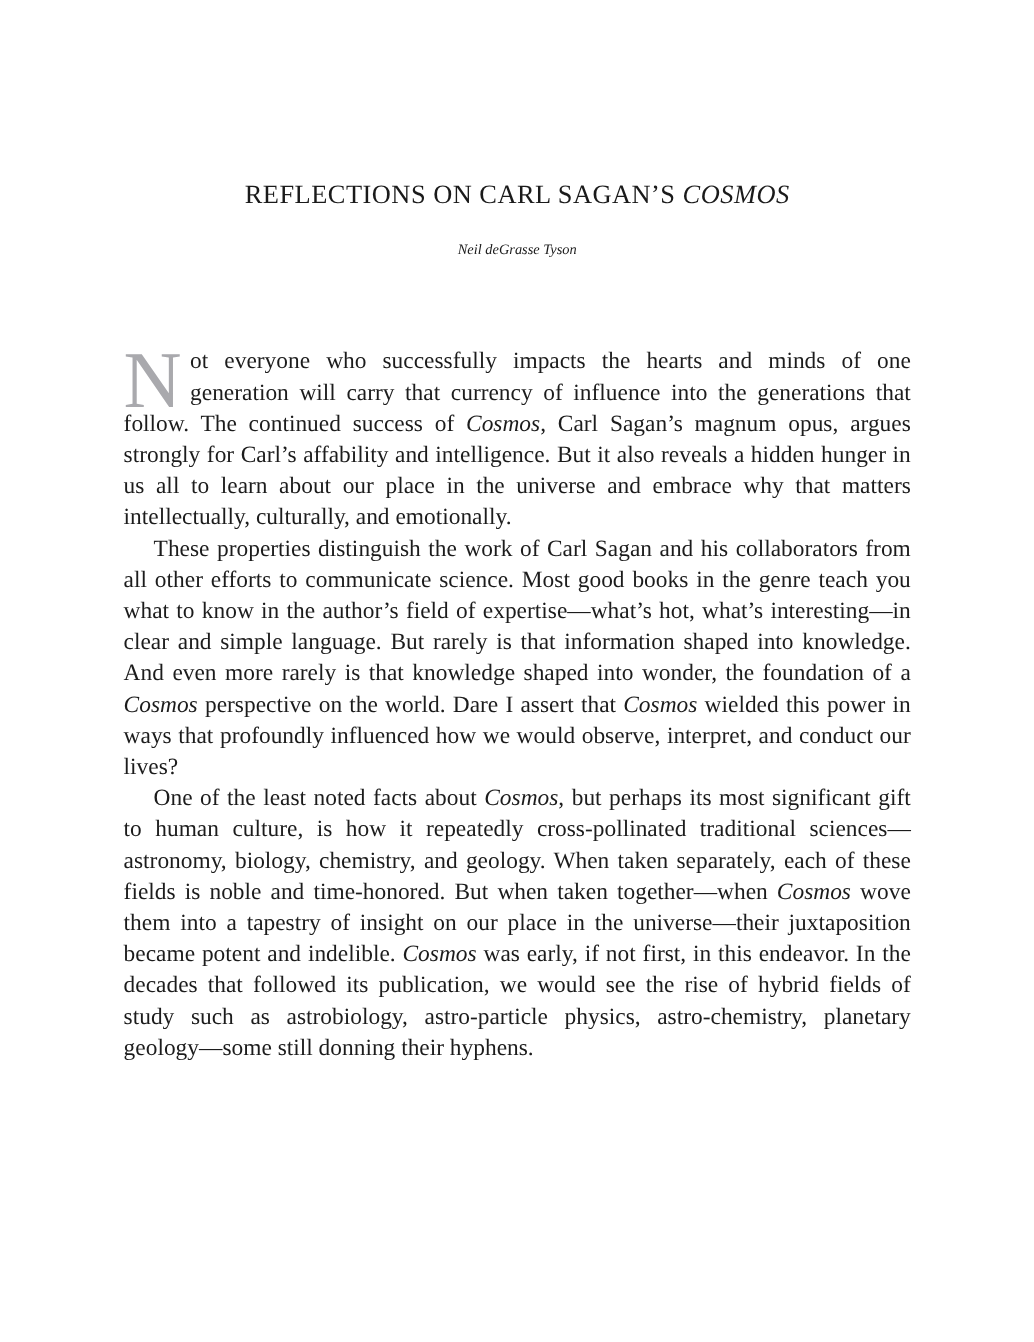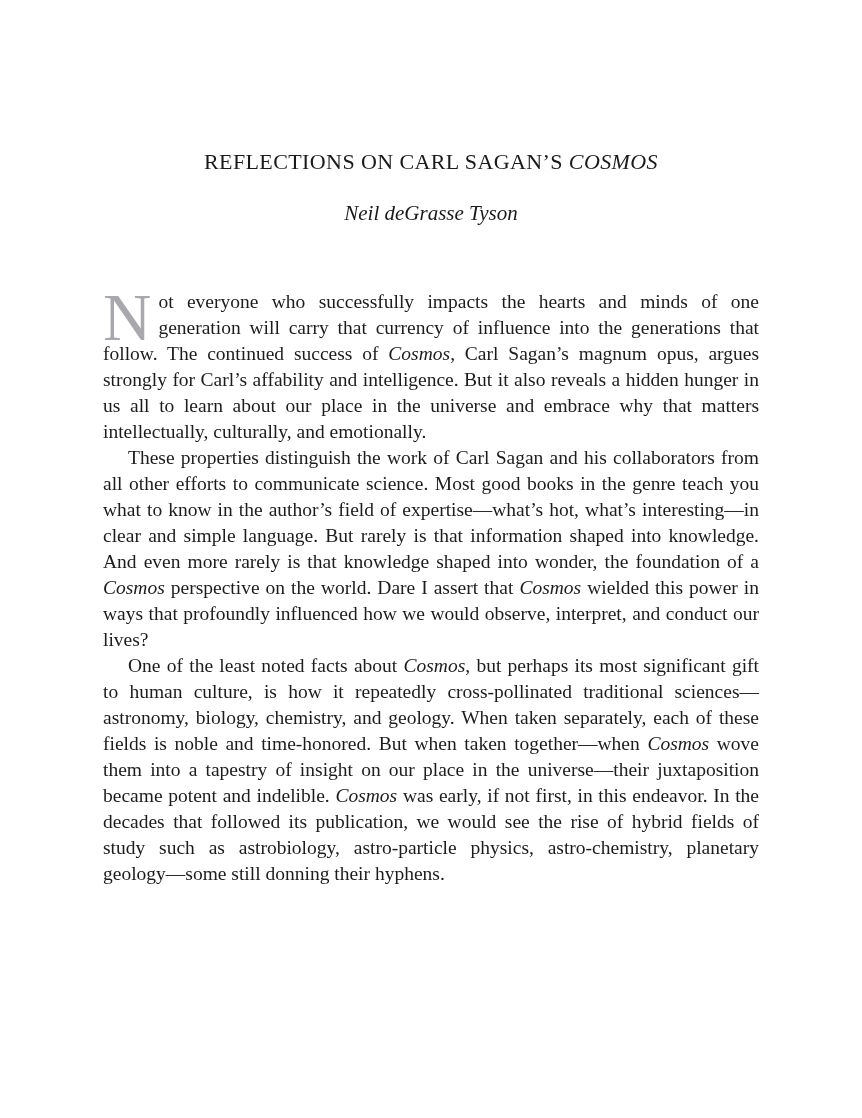--- a/index.html
+++ b/index.html
@@ -30,21 +30,21 @@
     color: #1a1a1a;
     white-space: nowrap;
   }
   .title em { font-style: italic; }
   .author {
     position: absolute;
     top: 201px;
     left: 0;
     width: 862px;
     text-align: center;
-    font-size: 21px;
+    font-size: 12px;
     font-style: italic;
     color: #1a1a1a;
   }
   .body-text {
     position: absolute;
     top: 289px;
     left: 103px;
     width: 656px;
   }
   .para {

